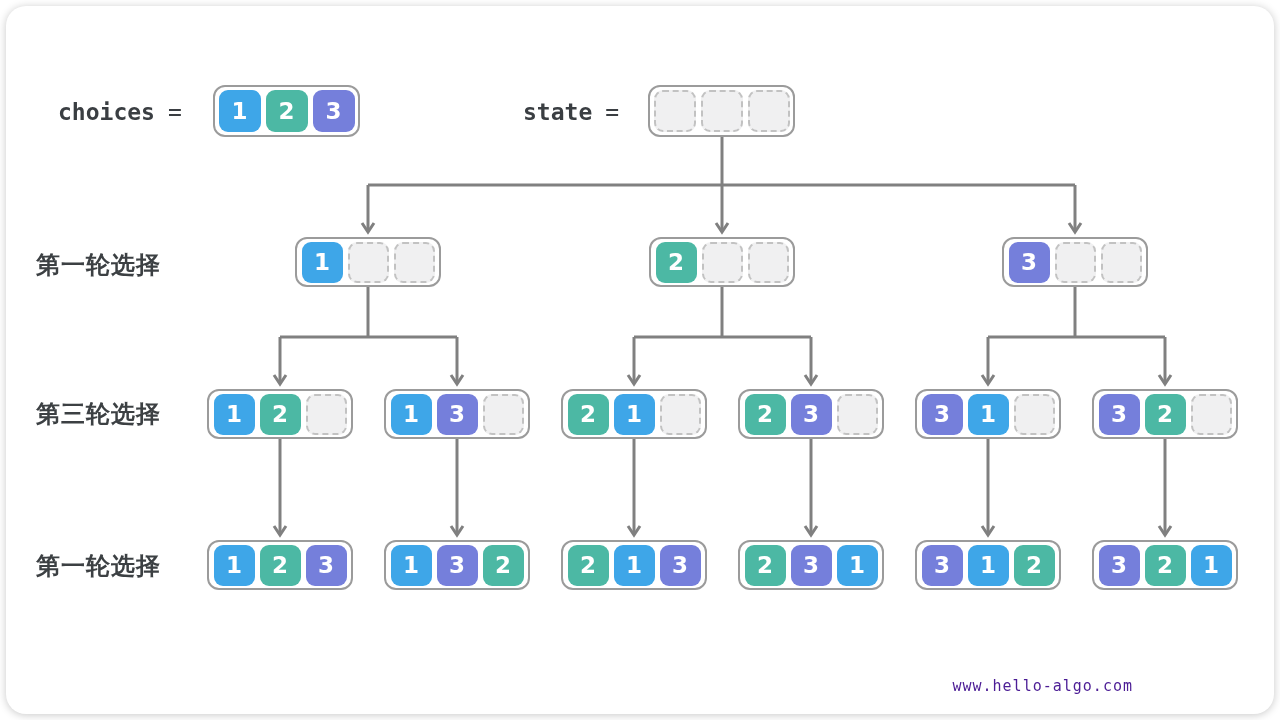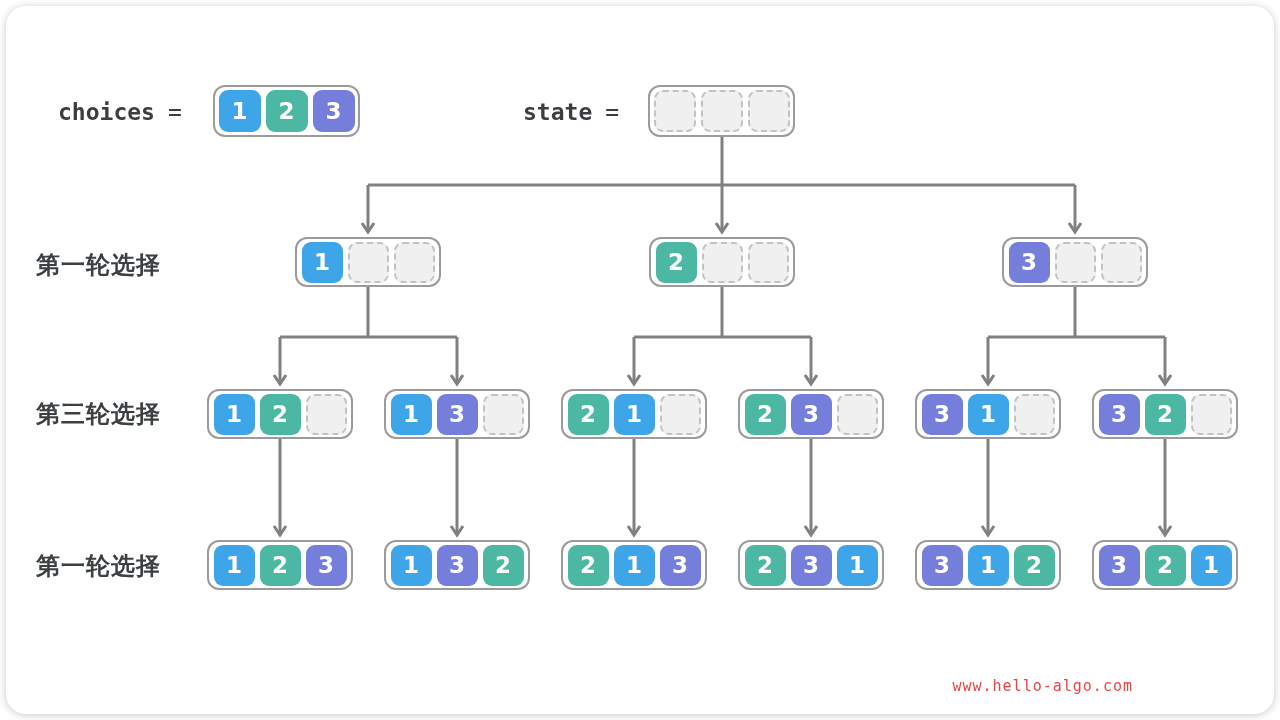--- a/index.html
+++ b/index.html
@@ -51,21 +51,21 @@
   .cell.empty { background: #f0f0f1; border: 2px dashed #c2c2c2; }
   .row-label {
     position: absolute; left: 36px;
     transform: translateY(-50%);
     font-size: 24px; font-weight: 600; color: #3c4043;
     letter-spacing: 1px; white-space: nowrap;
   }
   .watermark {
     position: absolute; right: 47px; top: 677px;
     font-family: "DejaVu Sans Mono", monospace;
-    font-size: 15px; color: #ef4444; letter-spacing: 1px;
+    font-size: 15px; color: #4c1d95; letter-spacing: 1px;
   }
 </style>
 </head>
 <body>
 
 <div class="card"></div>
 
 <div class="stage">
 
   <svg class="arrows" id="arrows-svg" width="1280" height="720" viewBox="0 0 1280 720">

